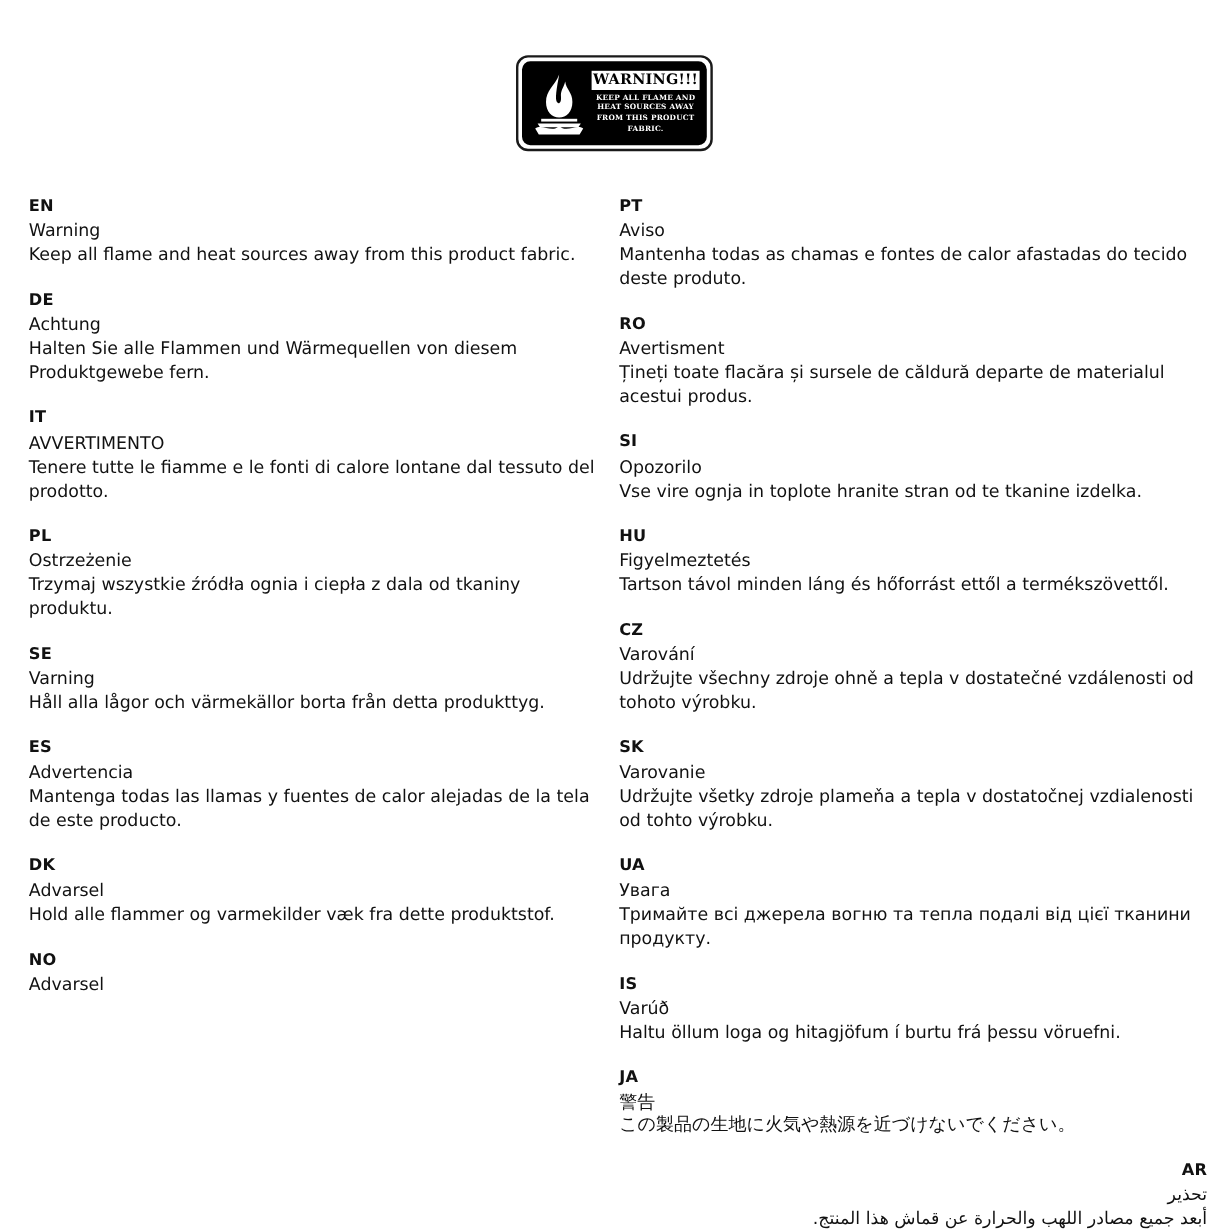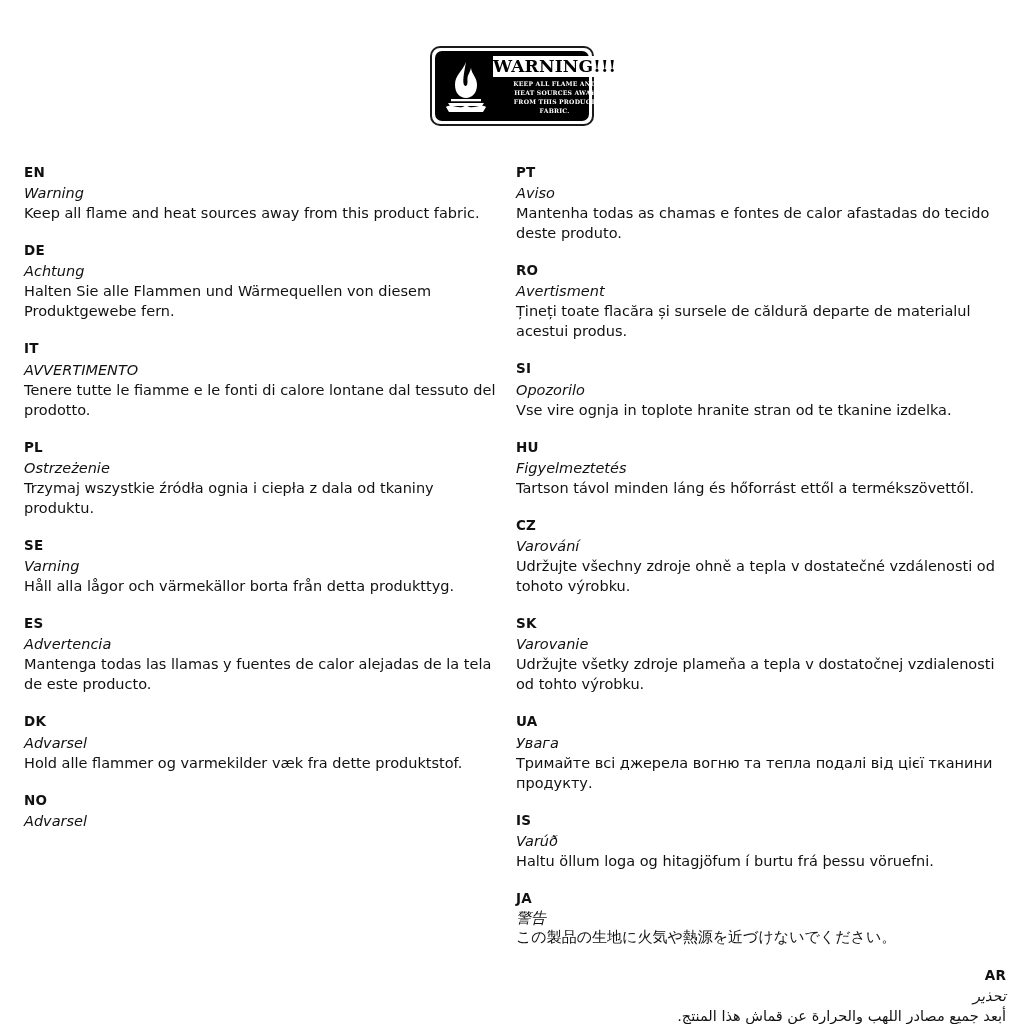--- a/index.html
+++ b/index.html
@@ -55,21 +55,21 @@
   .label-text {
     flex: 1 1 auto;
     text-align: center;
     color: #ffffff;
     line-height: 1.12;
     padding-left: 2px;
   }
   .label-title {
     font-family: "DejaVu Serif", serif;
     font-weight: bold;
-    font-size: 17px;
+    font-size: 12px;
     letter-spacing: 0.2px;
     background: #ffffff;
     color: #000000;
     display: block;
     padding: 1px 0 1px 0;
     margin-bottom: 3px;
   }
   .label-body {
     font-family: "DejaVu Serif", serif;
     font-size: 6.1px;
@@ -104,21 +104,20 @@
     font-size: 13.5px;
     font-weight: bold;
     line-height: 1.35;
     letter-spacing: 0.2px;
     margin: 0 0 2px 0;
   }
   .head {
     font-size: 14.5px;
     line-height: 1.38;
     margin: 0;
-    font-style: italic;
   }
   .body {
     font-size: 14.5px;
     line-height: 1.38;
     margin: 0;
   }
   .rtl { direction: rtl; text-align: right; }
   .rtl-code { text-align: right; }
   .cjk { font-size: 15px; line-height: 1.3; }
 </style>

